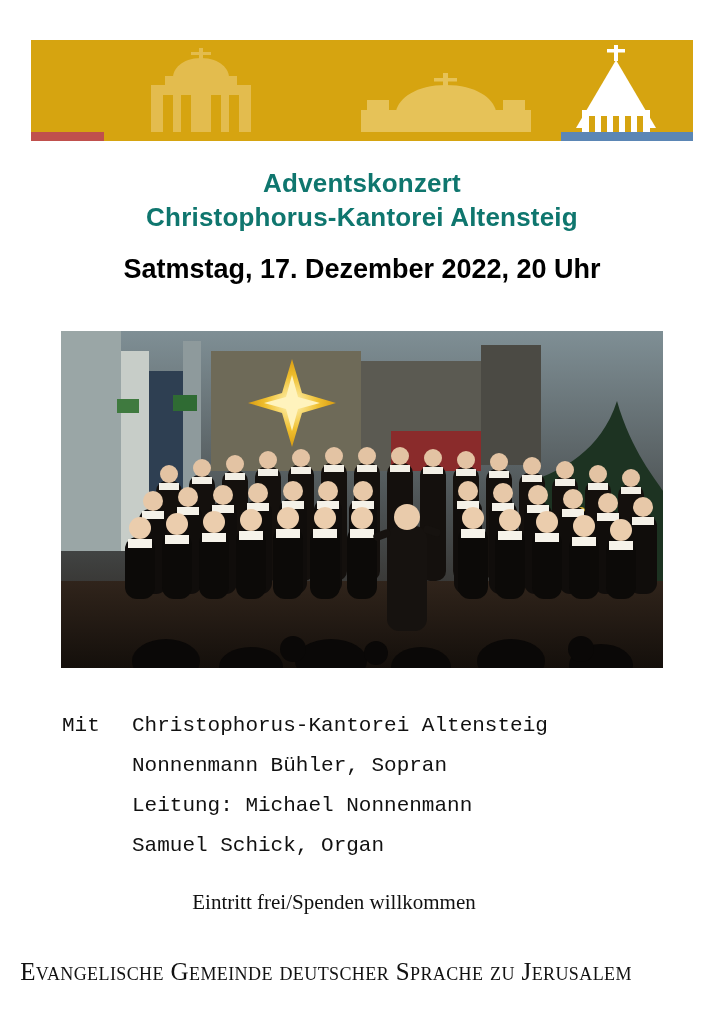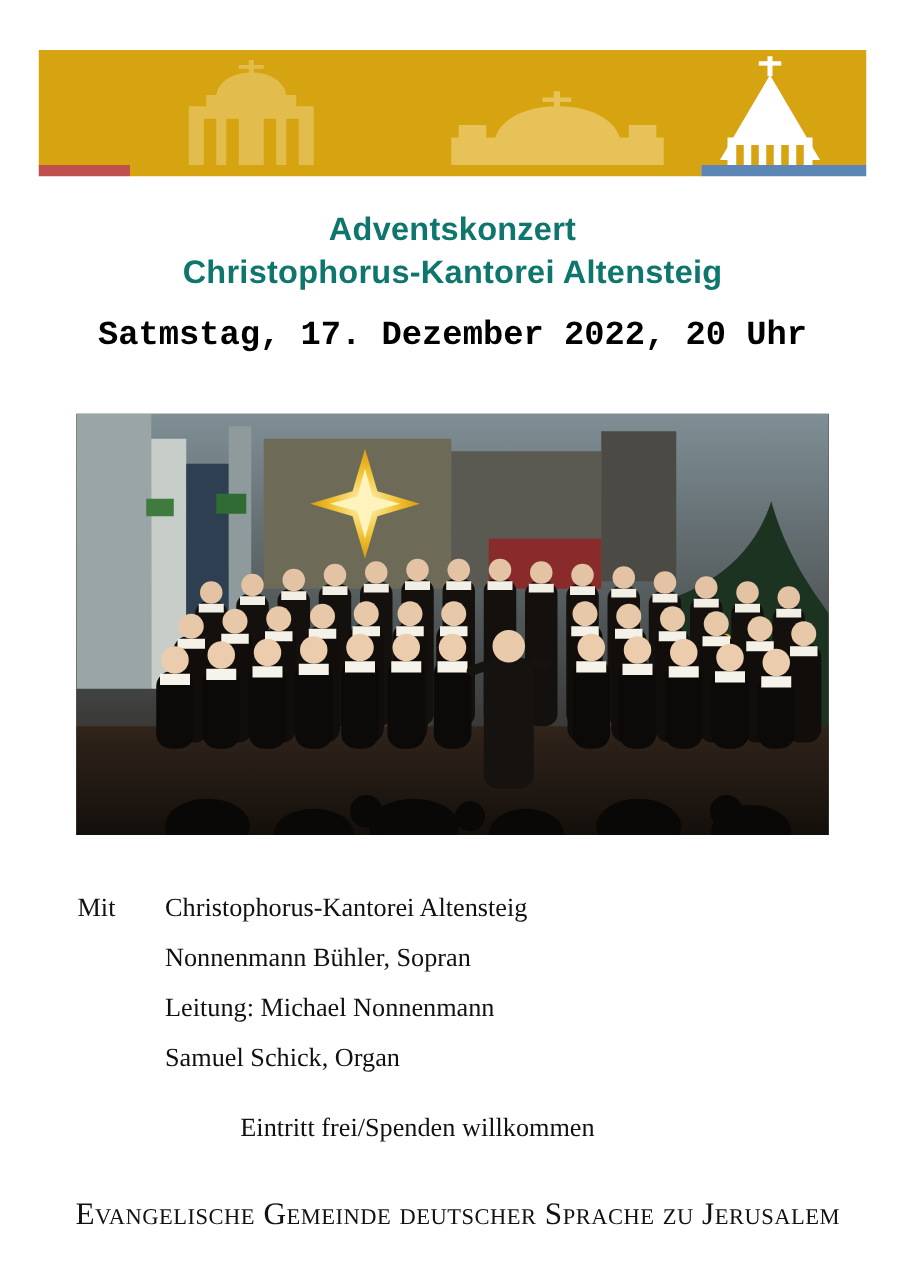--- a/index.html
+++ b/index.html
@@ -65,21 +65,21 @@
   .title-line {
     font-family: "Liberation Sans", sans-serif;
     font-weight: bold;
     font-size: 26px;
     line-height: 34px;
     letter-spacing: 0.2px;
     color: #0f766e;
   }
   .date-line {
     margin-top: 18px;
-    font-family: Liberation Mono, monospace;
+    font-family: Liberation Sans, sans-serif;
     font-weight: bold;
     font-size: 27px;
     line-height: 34px;
     color: #000000;
   }
 
   
   .photo {
     position: absolute;
     left: 61px;
@@ -93,20 +93,21 @@
 
   
   .credits {
     position: absolute;
     left: 62px;
     top: 706px;
     width: 600px;
     font-size: 21px;
     line-height: 40px;
     color: #111;
+    font-family: Liberation Mono, monospace;
   }
   .credit-row {
     display: flex;
     align-items: flex-start;
   }
   .credit-label {
     width: 70px;
     flex: 0 0 70px;
   }
   .credit-value {
@@ -125,22 +126,21 @@
     font-size: 21px;
     color: #111;
   }
 
   
   .footer {
     position: absolute;
     left: 0;
     top: 958px;
     width: 652px;
-    text-align: right;
-    padding-left: 20px;
+    text-align: center;
   }
   .footer-text {
     display: inline-block;
     font-family: "Liberation Serif", serif;
     font-variant: small-caps;
     font-size: 25px;
     letter-spacing: 0.4px;
     color: #111;
     white-space: nowrap;
   }

